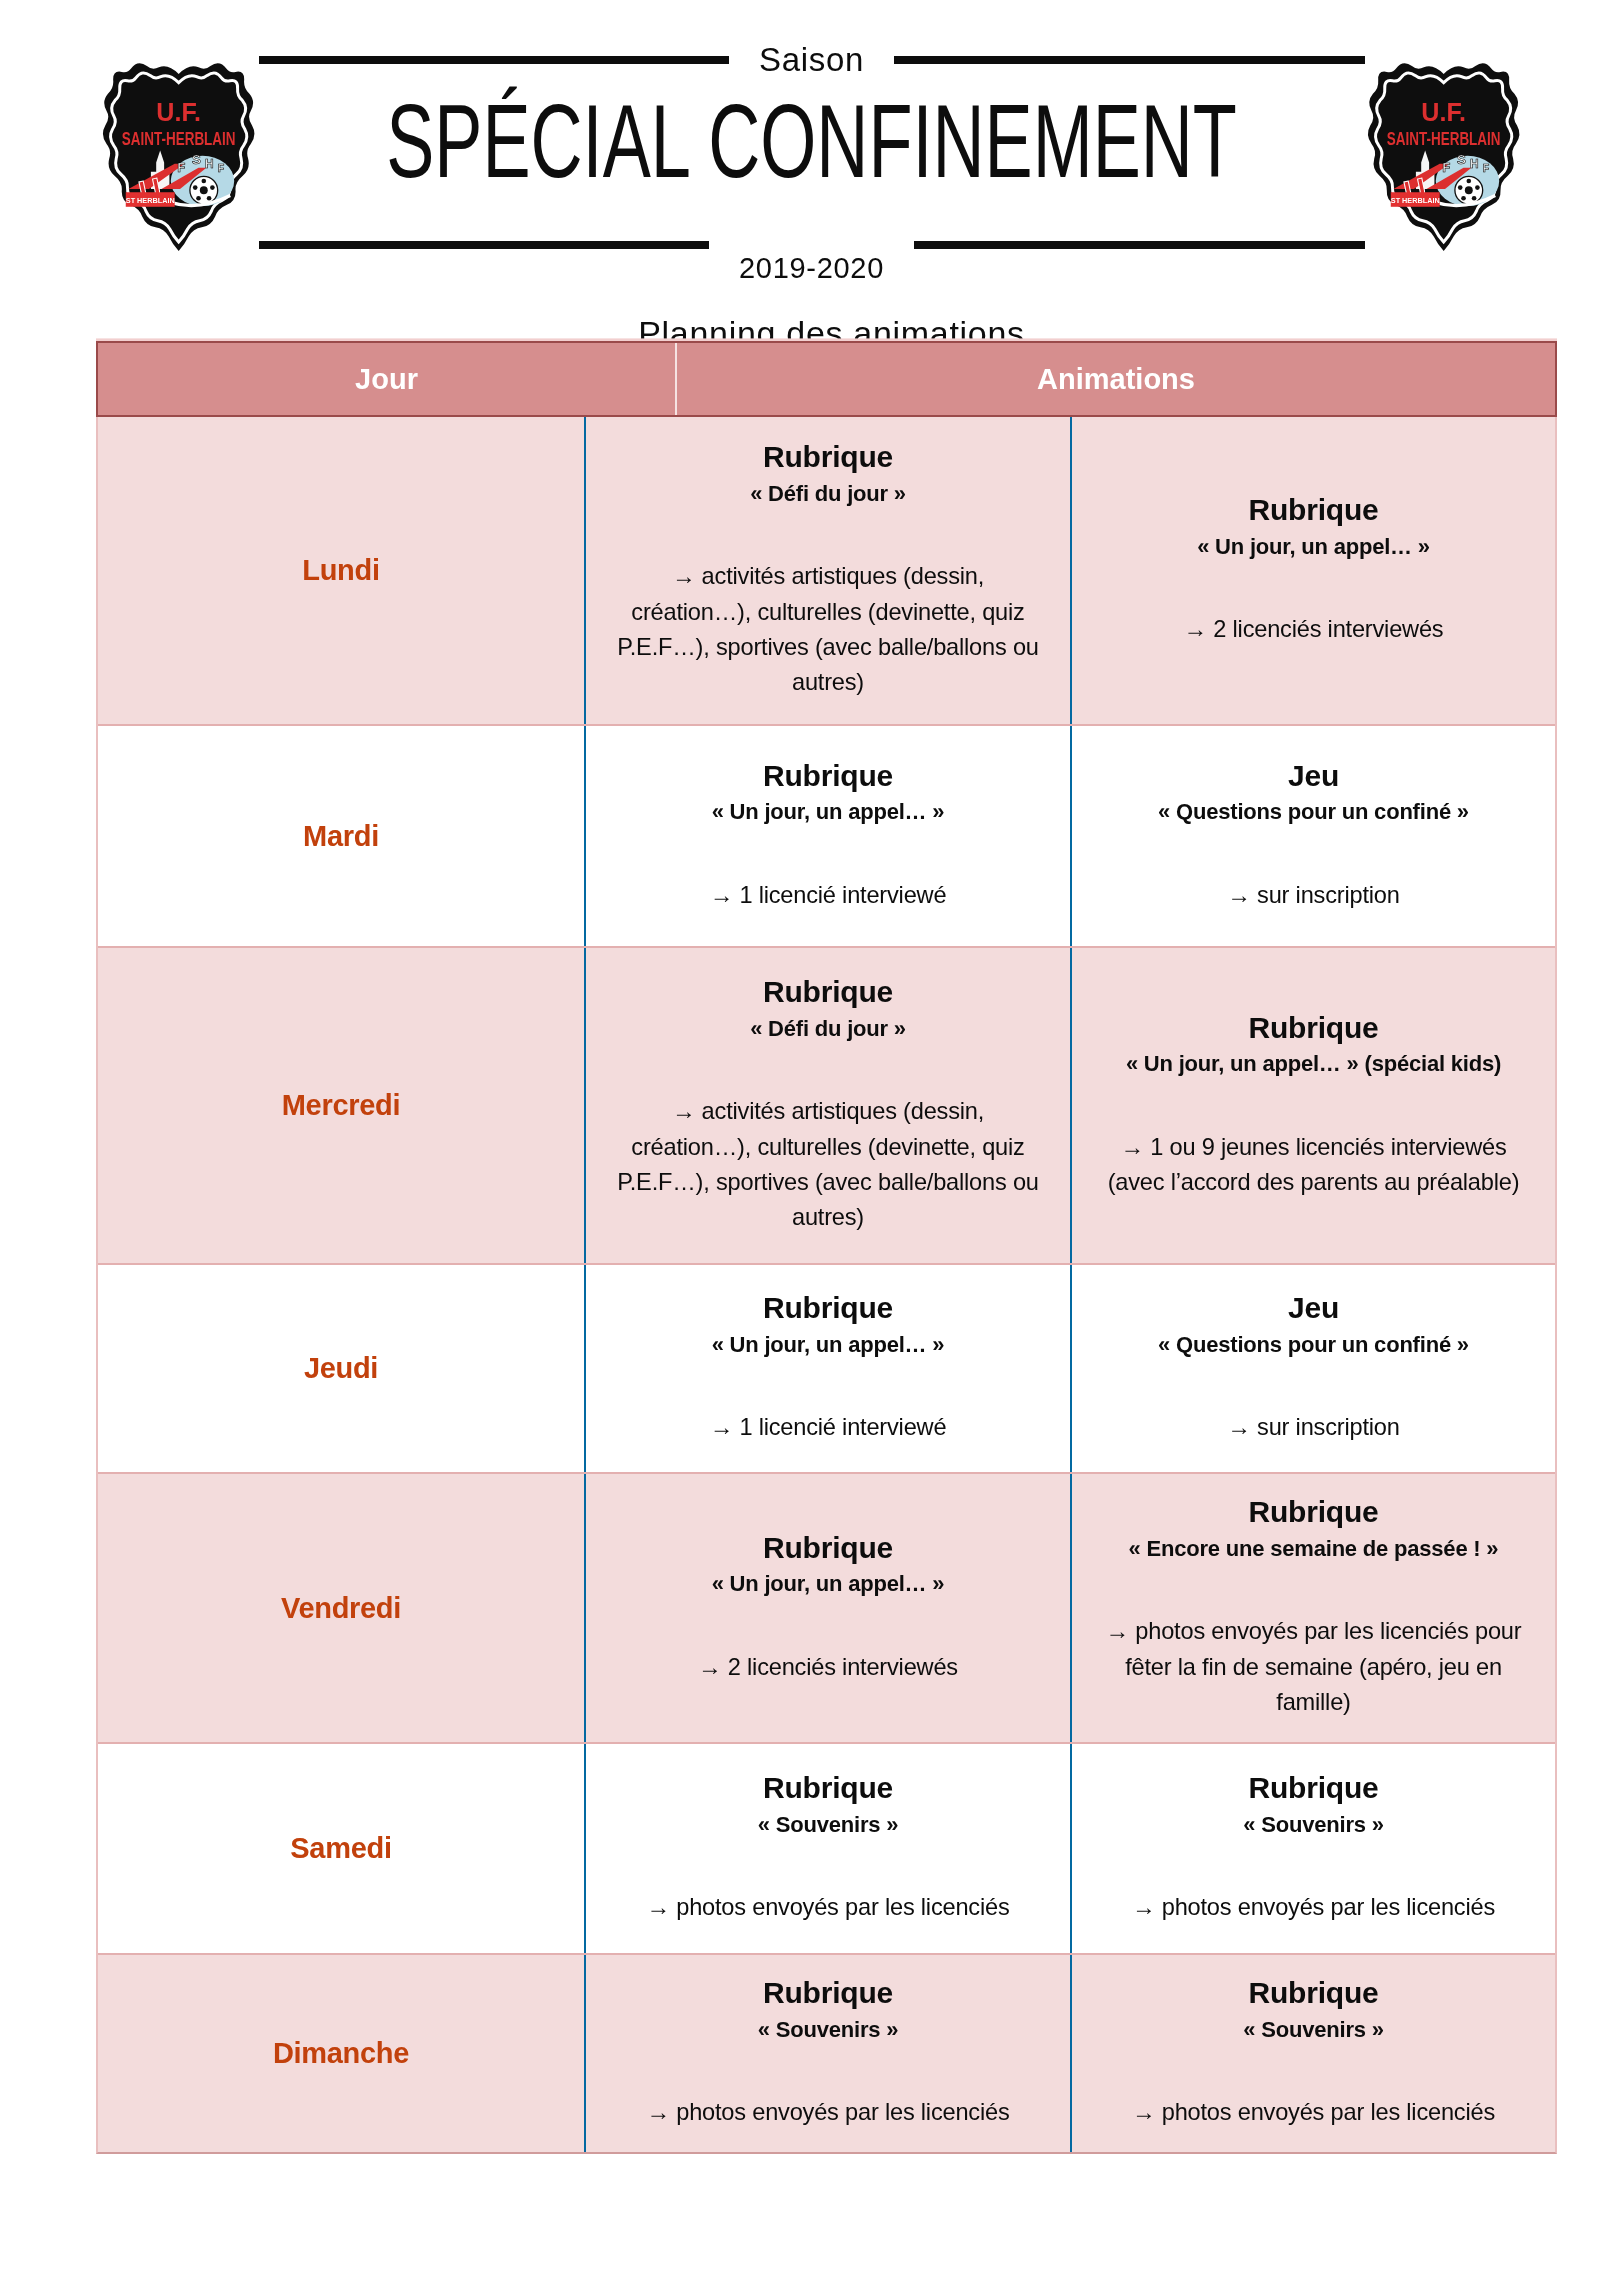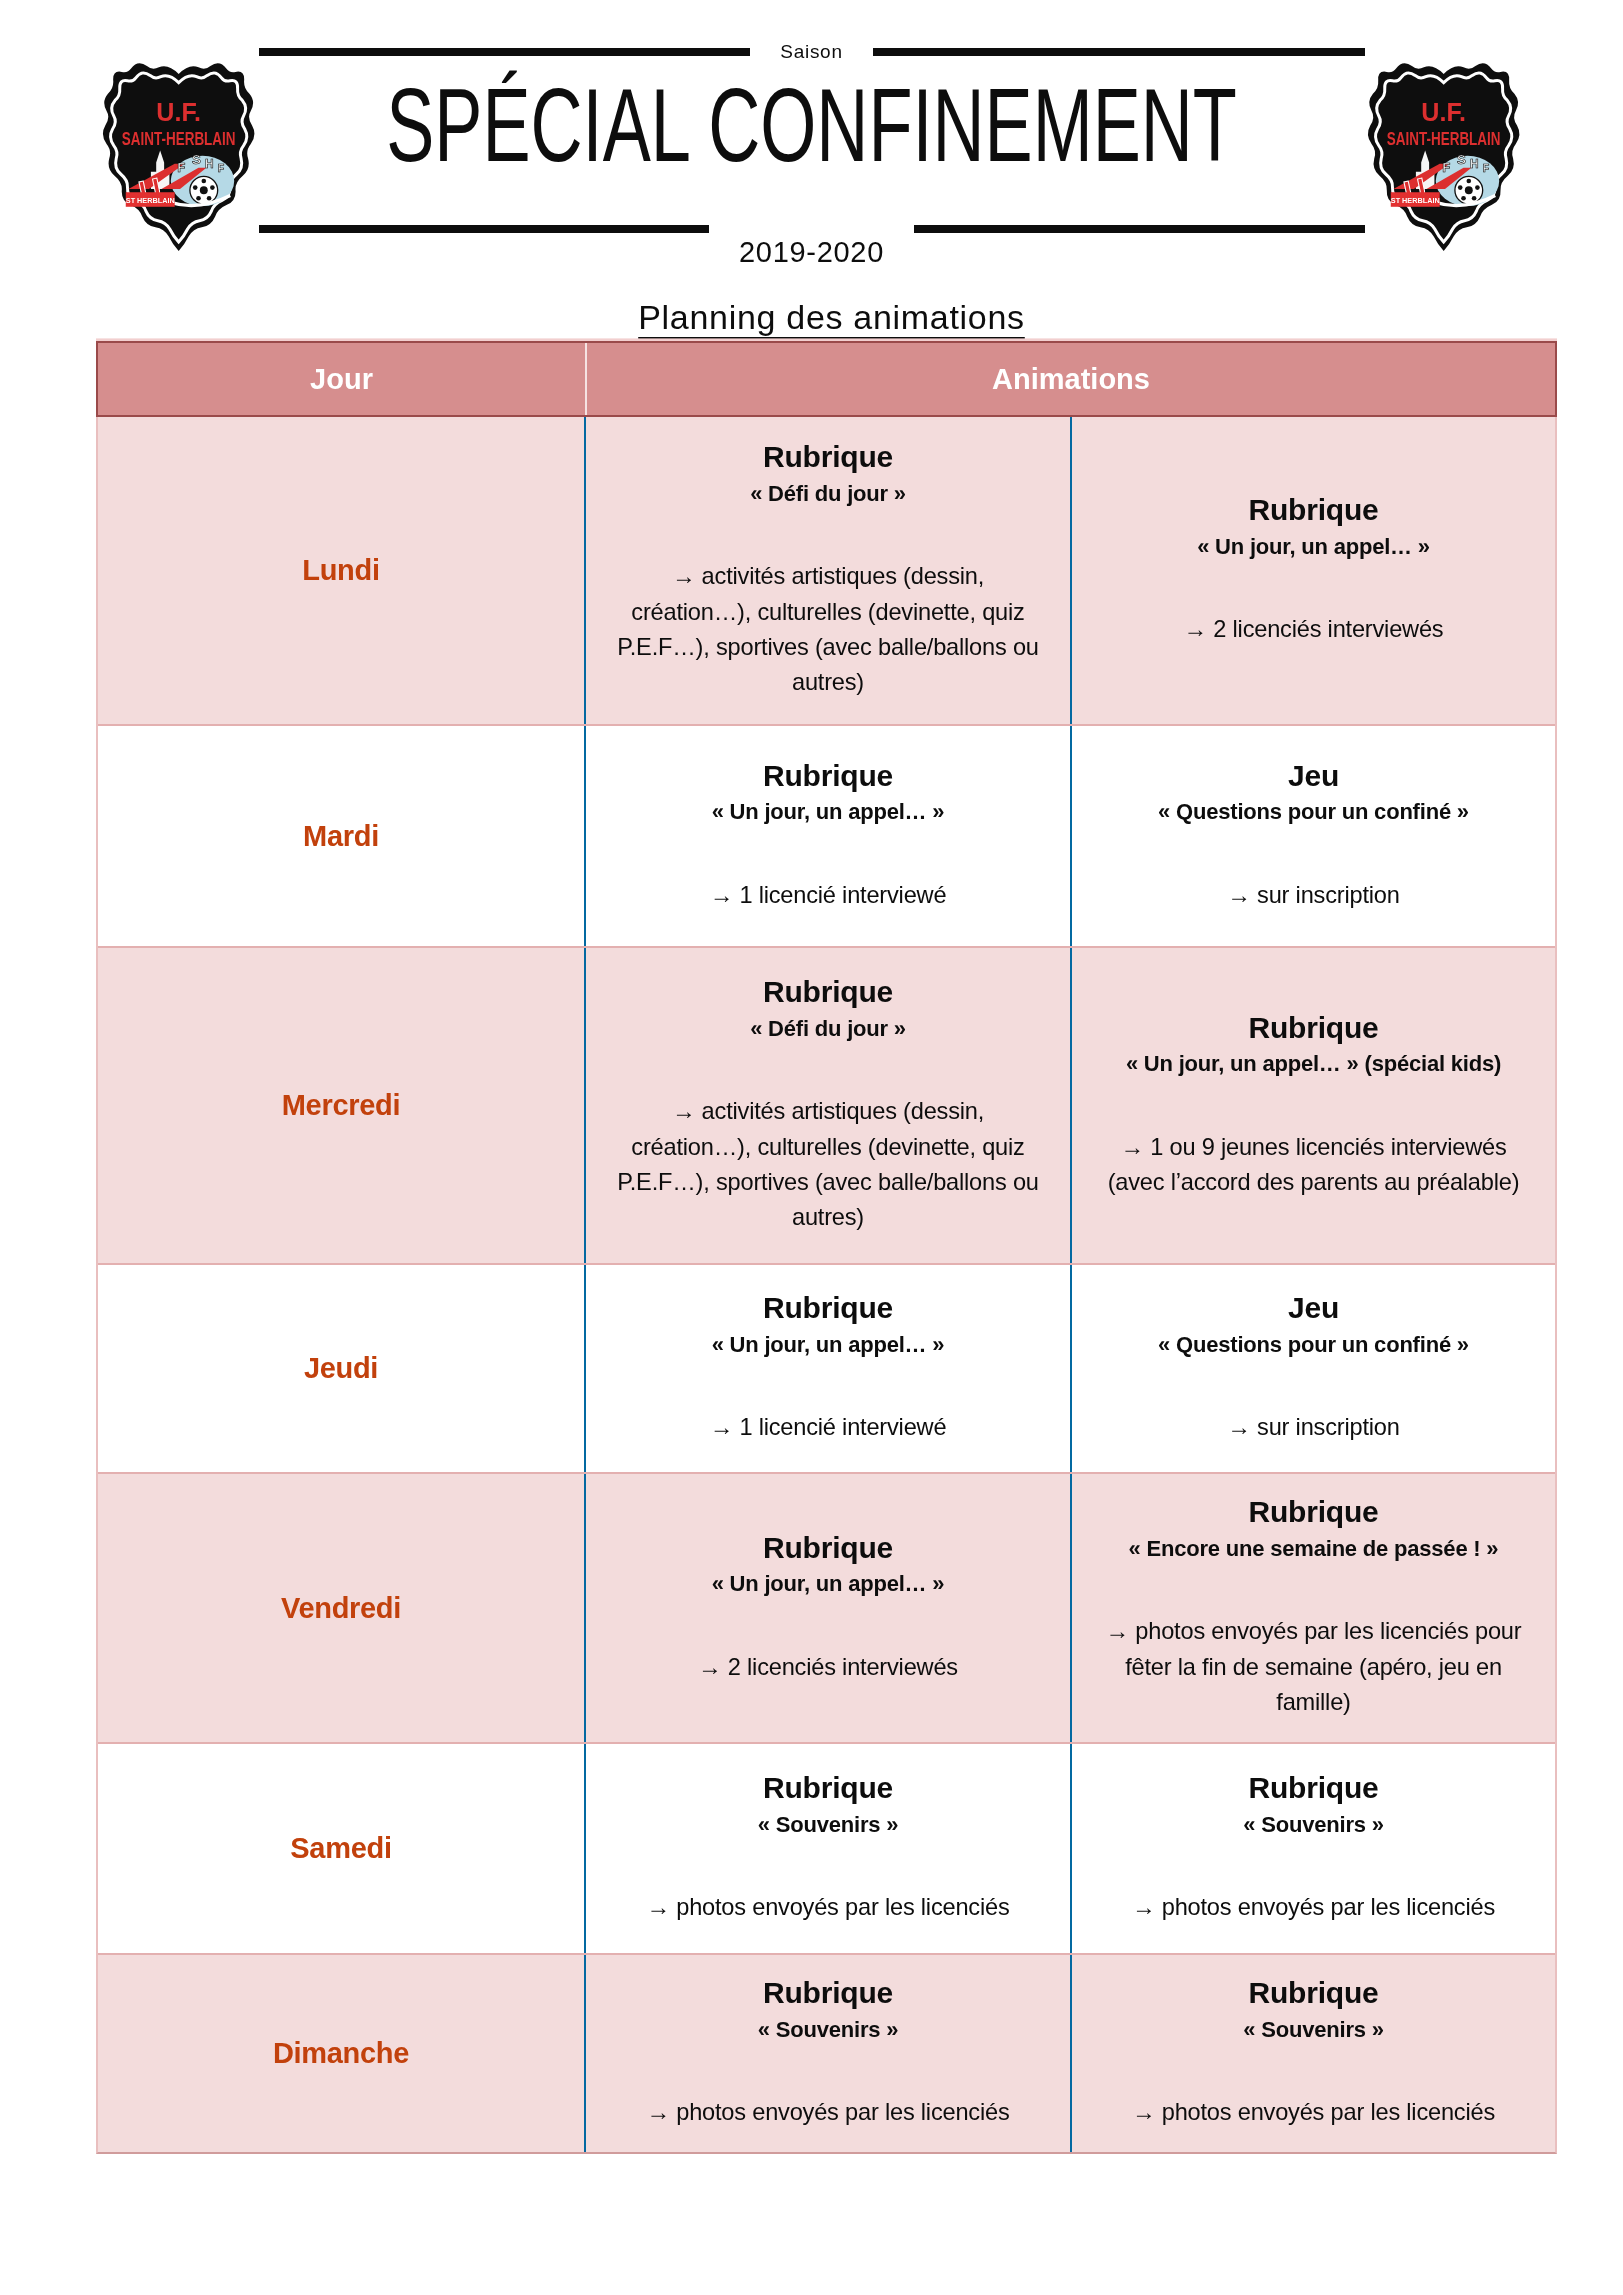--- a/index.html
+++ b/index.html
@@ -15,21 +15,21 @@
   
   .page-header { padding-top: 41px; text-align: center; }
 
   .rule-row {
     width: 1106px; margin: 0 auto;
     display: flex; align-items: center;
   }
   .rule { flex: 1; height: 7.9px; background: #0d0d0d; }
   .rule-label {
     padding: 0 30px;
-    font-size: 19px; letter-spacing: 0.7px; white-space: nowrap;
+    font-size: 33px; letter-spacing: 0.7px; white-space: nowrap;
   }
 
   .main-title {
     margin-top: 14.4px;
     font-size: 103px; font-weight: 400;
     line-height: 0.95; white-space: nowrap;
   }
   .squeeze { display: inline-block; transform: scaleX(0.70); transform-origin: 50% 50%; }
 
   .years-row { margin-top: 13px; }
@@ -58,21 +58,21 @@
   .header-row {
     display: flex; height: 76px;
     background: #D68E8E;
     border: 2px solid #9A4A4A;
     box-shadow: 0 -2.6px 0 #F2CFCF;
   }
   .header-cell {
     display: flex; align-items: center; justify-content: center;
     color: #ffffff; font-weight: bold; font-size: 29px;
   }
-  .header-cell.jour { width: 487px; }
+  .header-cell.jour { width: 577px; }
   .header-cell.animations { flex: 1; border-left: 2px solid #F6E3E3; }
 
   .row { display: flex; border-top: 2px solid #E3B0B0; }
   .row:first-of-type { border-top: none; }
   .row.pink  { background: #F3DCDC; }
   .row.white { background: #FFFFFF; }
   .body-rows {
     border-left: 2px solid #E9BFBF;
     border-right: 2px solid #E9BFBF;
     border-bottom: 2.6px solid #D09C9C;

